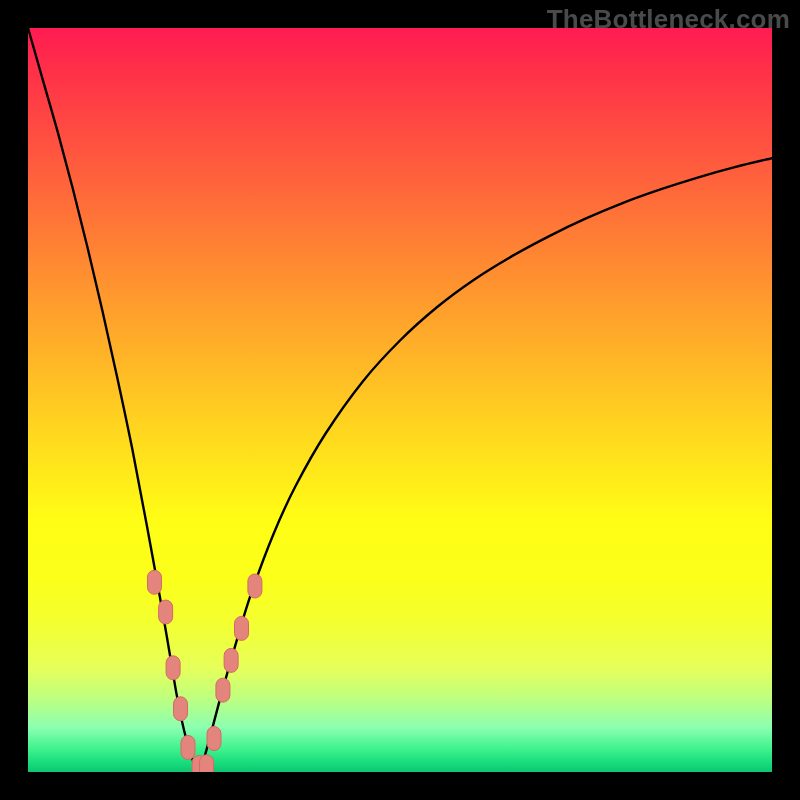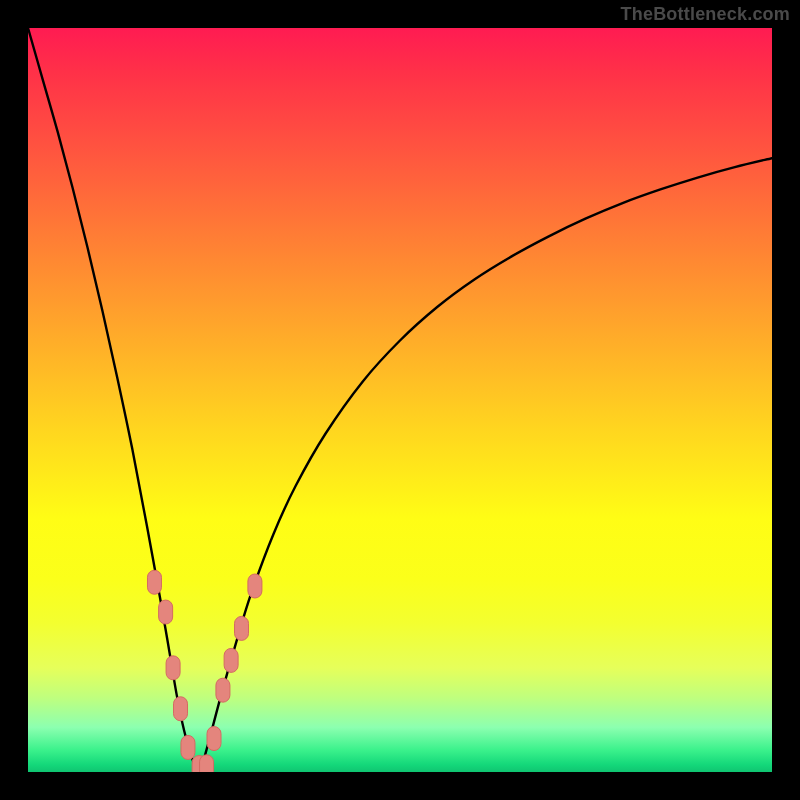--- a/index.html
+++ b/index.html
@@ -46,21 +46,21 @@
     position: absolute;
     inset: 0;
     width: 100%;
     height: 100%;
   }
   .watermark {
     position: absolute;
     top: 4px;
     right: 10px;
     color: #4a4a4a;
-    font-size: 18px;
+    font-size: 26px;
     font-weight: 600;
     letter-spacing: 0.2px;
     user-select: none;
   }
 </style>
 </head>
 <body>
 
 <div class="frame">
   <div class="plot">

